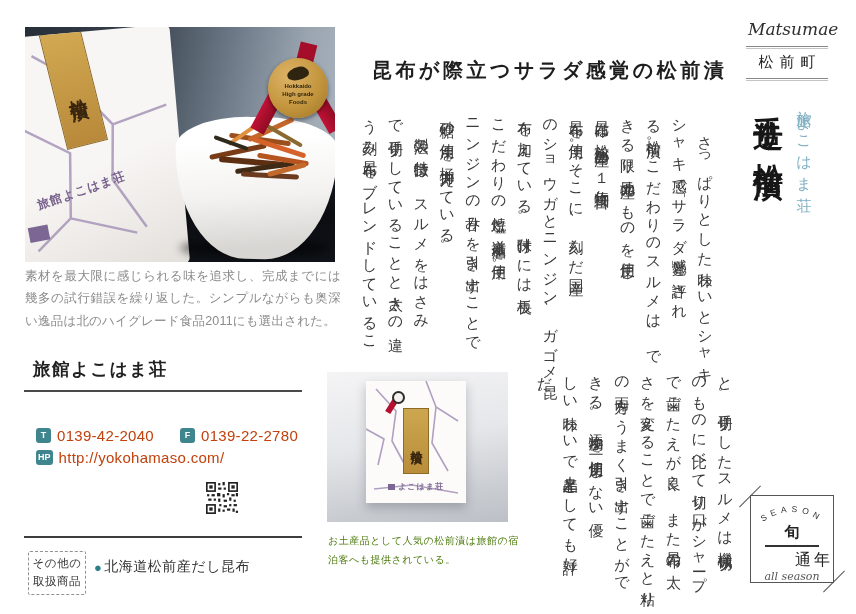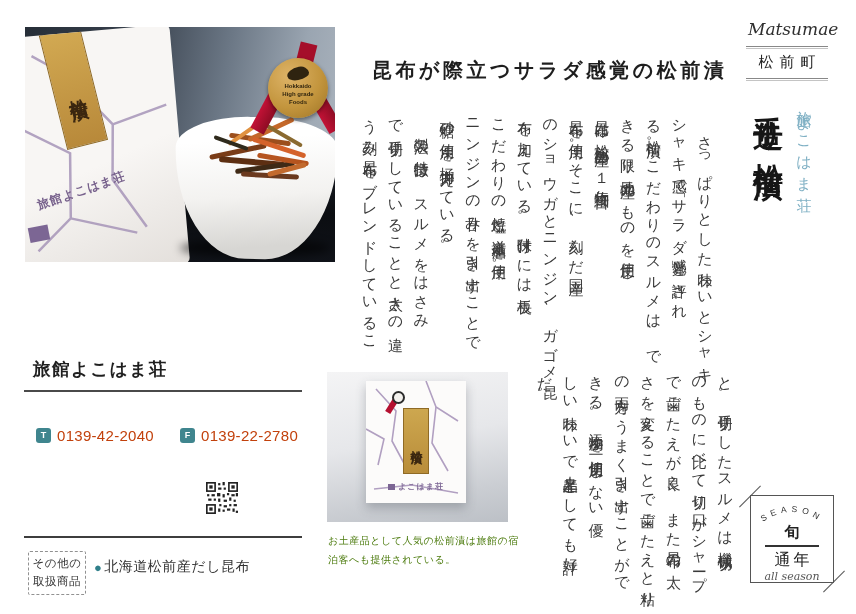--- a/index.html
+++ b/index.html
@@ -114,21 +114,21 @@
 
   
   .season { position:absolute; left:750px; top:495px; width:84px; height:88px; border:1px solid #555;
             text-align:center; }
   .season .diag { position:absolute; width:30px; height:1px; background:#555; transform:rotate(-45deg); }
   .diag-tl { left:-16px; top:0px; }
   .diag-br { right:-16px; bottom:0px; }
   .season-arc { display:block; margin:4px auto 0; }
   .season-shun { font-size:15px; font-weight:bold; color:#222; margin-top:-3px; }
   .season-rule { width:54px; height:2px; background:#333; margin:3px auto; }
-  .season-val { font-size:16px; color:#222; letter-spacing:3px; text-indent:3px; }
+  .season-val { font-size:16px; color:#222; letter-spacing:3px; text-indent:3px;text-align:right; }
   .season-en { font-family:"DejaVu Serif", serif; font-style:italic; font-size:11px; color:#555; margin-top:-1px; }
 </style>
 </head>
 <body>
 
 <div class="page">
 
   <div class="photo-main">
     <div class="pm-sky"></div>
     <div class="pm-table"></div>
@@ -170,20 +170,21 @@
         <div class="medal-island"></div>
         <div class="medal-text">
           <div>Hokkaido</div>
           <div>High grade</div>
           <div>Foods</div>
         </div>
       </div>
     </div>
   </div>
 
+  <div class="caption-main">素材を最大限に感じられる味を追求し、完成までには幾多の試行錯誤を繰り返した。シンプルながらも奥深い逸品は北のハイグレード食品2011にも選出された。</div>
 
   <div class="headline">昆布が際立つサラダ感覚の松前漬</div>
 
   <div class="vpara para1">
     <div class="vcol indent">さっぱりとした味わいとシャキ</div>
     <div class="vcol">シャキ感で「サラダ感覚」と評され</div>
     <div class="vcol">る松前漬。こだわりのスルメは、で</div>
     <div class="vcol">きる限り地元産のものを使用し、</div>
     <div class="vcol">昆布は松前小島産の１年物細目</div>
     <div class="vcol">昆布を使用。そこに、刻んだ国産</div>
@@ -218,20 +219,24 @@
   </div>
 
   <div class="c-name">旅館よこはま荘</div>
   <div class="c-divider1"></div>
   <div class="c-telrow">
     <span class="badge">T</span>
     <span class="c-num">0139-42-2040</span>
     <span class="c-gap"></span>
     <span class="badge">F</span>
     <span class="c-num">0139-22-2780</span>
+  </div>
+  <div class="c-hprow">
+    <span class="badge">HP</span>
+    <span class="c-num">http://yokohamaso.com/</span>
   </div>
   <svg class="qr" viewBox="0 0 29 29">
     <rect x="0" y="0" width="29" height="29" fill="#fff"></rect>
     <g fill="#222">
       <rect x="0" y="0" width="9" height="9"></rect>
         <rect x="20" y="0" width="9" height="9"></rect>
         <rect x="0" y="20" width="9" height="9"></rect>
       <rect x="11" y="1" width="2" height="2"></rect>
         <rect x="15" y="0" width="2" height="3"></rect>
       <rect x="11" y="5" width="3" height="2"></rect>

